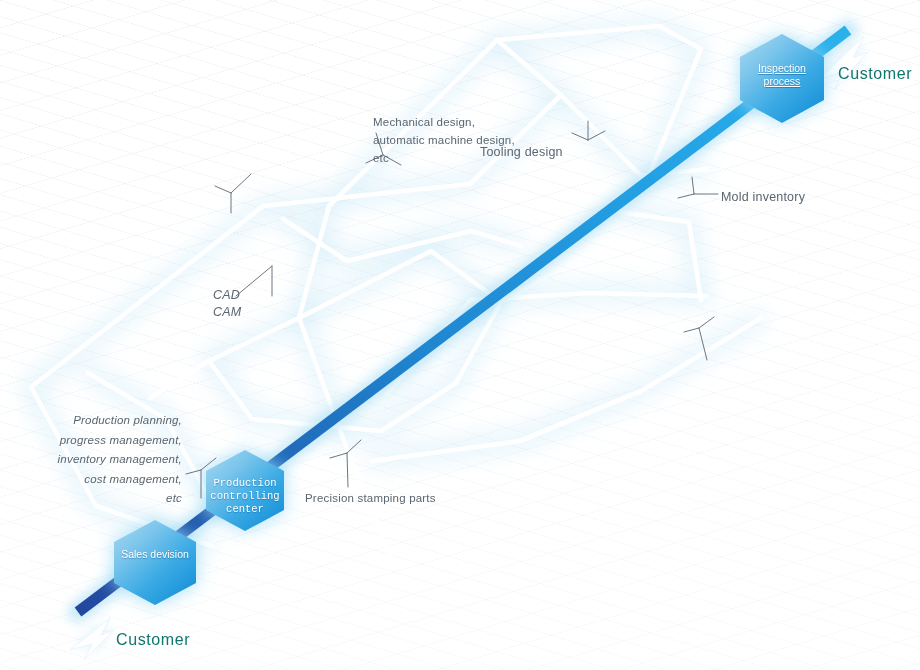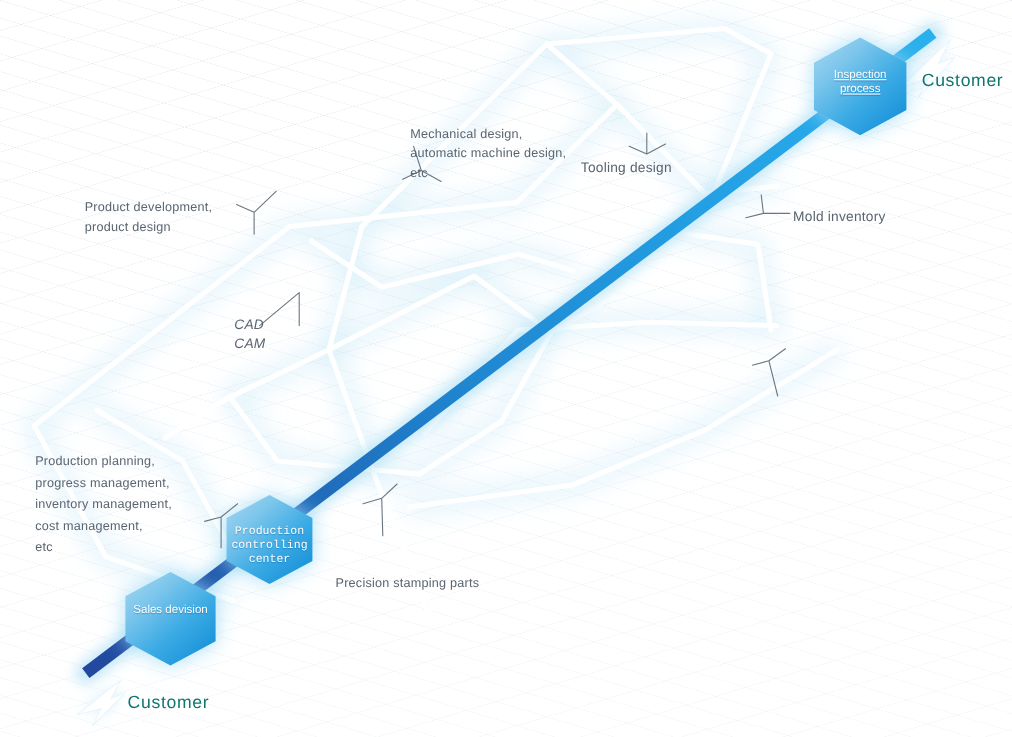--- a/index.html
+++ b/index.html
@@ -24,21 +24,21 @@
   }
   .label {
     position: absolute;
     color: #5a6570;
     font-family: "Liberation Sans", sans-serif;
     font-size: 11.5px;
     line-height: 18px;
     white-space: pre;
     letter-spacing: 0.2px;
   }
-  .label.right { text-align: left; }
+  .label.right { text-align: right; font-style: italic; }
   .customer-label {
     position: absolute;
     color: #0f766e;
     font-family: "Liberation Sans", sans-serif;
     font-size: 16px;
     letter-spacing: 0.6px;
     white-space: nowrap;
   }
   .hex-text {
     position: absolute;
@@ -234,42 +234,40 @@
       <g>
         <path d="M201,470 L186,474 M201,470 L216,458 M201,470 L201,498"></path>
       </g>
 
       <g>
         <path d="M347,453 L330,458 M347,453 L361,440 M347,453 L348,487"></path>
       </g>
     </g>
   </svg>
 
-  <div class="label" style="left:77px; top:180px;">Product development,
-product design</div>
 
   <div class="label" style="left:373px; top:97px;margin-top:16px;">Mechanical design,
 automatic machine design,
 etc</div>
 
-  <div class="label" style="left:480px; top:143px; font-size:12.5px;margin-left:48px;">Tooling design</div>
+  <div class="label" style="left:480px; top:143px; font-size:12.5px;">Tooling design</div>
 
   <div class="label" style="left:721px; top:188px; font-size:12.5px;">Mold inventory</div>
 
   <div class="label" style="left:213px; top:287px; font-size:12.5px; line-height:17px;font-style:italic;">CAD
 CAM</div>
 
 
   <div class="label right" style="left:32px; top:411px; width:150px; line-height:19.5px;">Production planning,
 progress management,
 inventory management,
 cost management,
 etc</div>
 
-  <div class="label" style="left:305px; top:489px;margin-top:33px;">Precision stamping parts</div>
+  <div class="label" style="left:305px; top:489px;">Precision stamping parts</div>
 
   <div class="hex-text" style="left:737px; top:62px; width:90px;text-decoration:underline;">Inspection
 process</div>
 
   <div class="hex-text" style="left:203px; top:477px; width:84px;font-family:Liberation Mono, monospace;">Production
 controlling
 center</div>
 
   <div class="hex-text" style="left:110px; top:548px; width:90px;">Sales devision</div>
 

